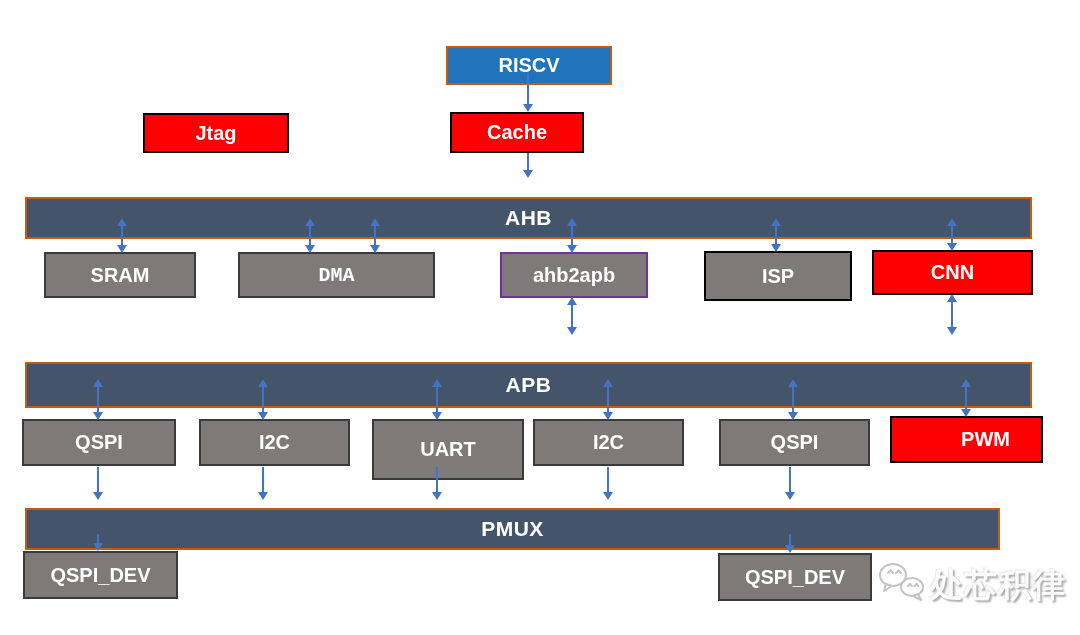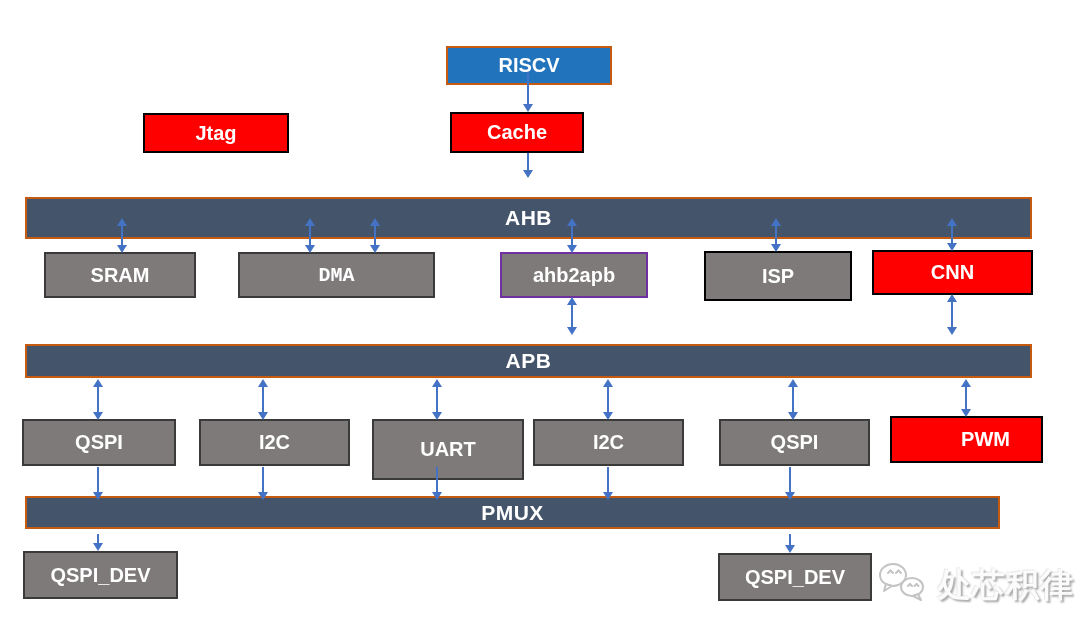--- a/index.html
+++ b/index.html
@@ -23,48 +23,48 @@
   
   #n-riscv{left:446px;top:34px;width:166px;height:39px;margin-top:12px;}
   #n-jtag{left:143px;top:113px;width:146px;height:40px;}
   #n-cache{left:450px;top:112px;width:134px;height:41px;}
   #n-ahb{left:25px;top:177px;width:1007px;height:42px;}
   #n-sram{left:44px;top:252px;width:152px;height:46px;}
   #n-dma{left:238px;top:252px;width:197px;height:46px;font-family:Liberation Mono, monospace;}
   #n-ahb2apb{left:500px;top:252px;width:148px;height:46px;}
   #n-isp{left:704px;top:251px;width:148px;height:50px;}
   #n-cnn{left:872px;top:250px;width:161px;height:45px;}
-  #n-apb{left:25px;top:324px;width:1007px;height:34px;}
+  #n-apb{left:25px;top:342px;width:1007px;height:46px;}
   #n-qspi1{left:22px;top:419px;width:154px;height:47px;}
   #n-i2c1{left:199px;top:419px;width:151px;height:47px;}
   #n-uart{left:372px;top:419px;width:152px;height:61px;}
   #n-i2c2{left:533px;top:419px;width:151px;height:47px;}
   #n-qspi2{left:719px;top:419px;width:151px;height:47px;}
   #n-pwm{left:890px;top:416px;width:153px;height:47px;padding-left:38px;}
-  #n-pmux{left:25px;top:476px;width:975px;height:33px;}
+  #n-pmux{left:25px;top:488px;width:975px;height:42px;}
   #n-qspidevl{left:23px;top:551px;width:155px;height:48px;}
   #n-qspidevr{left:718px;top:553px;width:154px;height:48px;}
 
   
   .arrow{position:absolute;width:2px;background:var(--arrow-blue,#4472C4);}
   .arrow::after{
     content:'';position:absolute;bottom:-2px;left:-4px;width:0;height:0;
     border-left:5px solid transparent;border-right:5px solid transparent;
     border-top:8px solid var(--arrow-blue,#4472C4);
   }
   .arrow.both::before{
     content:'';position:absolute;top:-2px;left:-4px;width:0;height:0;
     border-left:5px solid transparent;border-right:5px solid transparent;
     border-bottom:8px solid var(--arrow-blue,#4472C4);
   }
 
   
   #watermark{
     position:absolute;left:878px;top:556px;width:200px;height:58px;
-    display:flex;align-items:center;gap:8px;
+    display:flex;align-items:center;
   }
   #wm-text{
     font-size:33px;font-weight:bold;color:#fbfbfb;letter-spacing:1px;
     text-shadow:2px 2px 2px #ababab, -1px -1px 1px #e8e8e8;
     white-space:nowrap;
   }
   #wm-icon{flex:0 0 auto;}
 </style>
 </head>
 <body>

